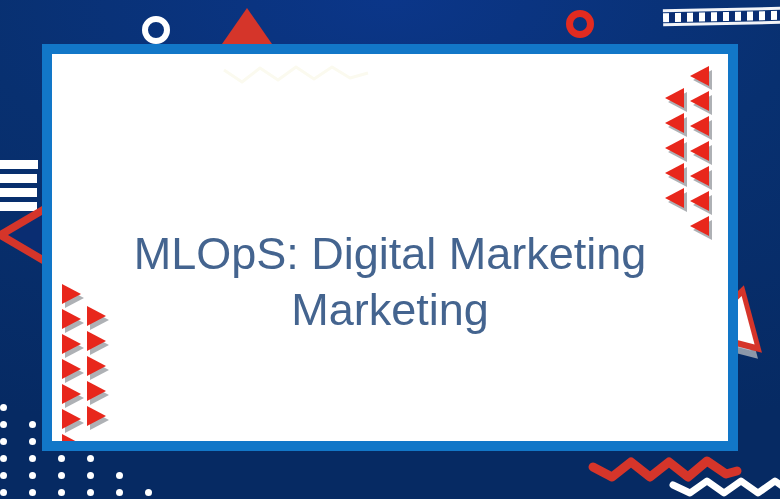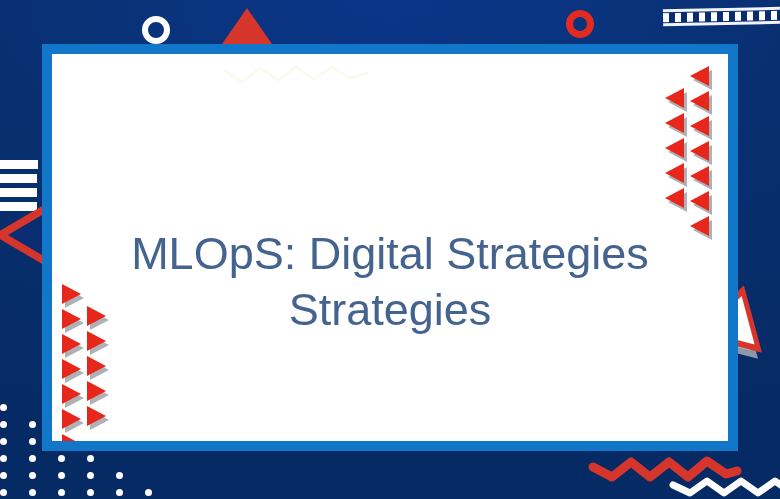--- a/index.html
+++ b/index.html
@@ -282,20 +282,20 @@
       </div>
       <div class="tri-col" style="left:25px; top:22px;">
         <div class="tri-sm"></div>
         <div class="tri-sm"></div>
         <div class="tri-sm"></div>
         <div class="tri-sm"></div>
         <div class="tri-sm"></div>
       </div>
     </div>
 
-    <div class="title">MLOpS: Digital Strategies Strategies</div>
+    <div class="title">MLOpS: Digital Marketing Marketing</div>
   </div>
 
   <div class="deco" style="left:58px; top:182px; width:0; height:0;
        border-top:20px solid transparent; border-bottom:20px solid transparent;
        border-left:0 solid transparent;"></div>
 
 </div>
 
 </body></html>

